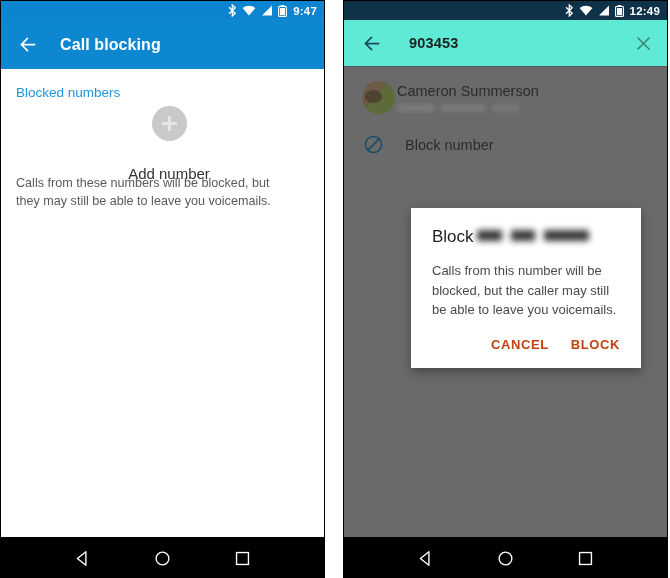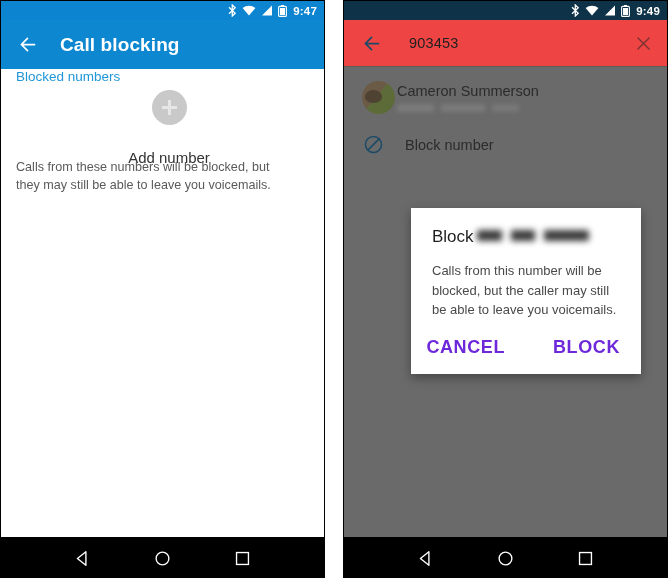--- a/index.html
+++ b/index.html
@@ -50,30 +50,31 @@
   .appbar {
     background: #0c87d0;
     height: 49px;
     display: flex;
     align-items: center;
     padding-left: 16px;
     gap: 22px;
   }
   .appbar-title {
     color: #ffffff;
-    font-size: 19px;
+    font-size: 16px;
     font-weight: bold;
     letter-spacing: 0.1px;
   }
   .back-arrow { width: 21px; height: 21px; display: block; }
 
   
   .left-body {
     background: #ffffff;
     height: calc(578px - 19px - 49px - 42px);
+    padding-top: 16px;
   }
   .section-title {
     color: #2196d8;
     font-size: 13.5px;
     padding-left: 15px;
     padding-bottom: 2px;
   }
   .add-row {
     display: flex;
     align-items: center;
@@ -109,25 +110,26 @@
   }
 
   
   .right-body {
     position: relative;
     height: calc(578px - 19px - 42px);
     background: #6a6a6a;
   }
   .search-bar {
     height: 47px;
-    background: #ef4444;
+    background: #5eead4;
     display: flex;
     align-items: center;
     padding: 0 14px 0 17px;
     border-bottom: 1px solid #5c5c5c;
+    font-weight: bold;
   }
   .search-back { width: 21px; height: 21px; display: block; flex: 0 0 auto; }
   .search-value {
     flex: 1 1 auto;
     margin-left: 27px;
     font-size: 14.5px;
     color: #1f1f1f;
     letter-spacing: 0.2px;
   }
   .search-close { width: 19px; height: 19px; display: block; flex: 0 0 auto; opacity: .55; }
@@ -208,27 +210,26 @@
     padding: 14px 18px 0 21px;
   }
   .dialog-actions {
     display: flex;
     justify-content: flex-end;
     gap: 22px;
     padding: 17px 21px 8px 0;
   }
   .dialog-btn {
     background: none; border: none;
-    color: #6d28d9;
-    font-size: 18px;
+    color: #c2410c;
+    font-size: 13px;
     font-weight: bold;
     letter-spacing: .6px;
     cursor: pointer;
     font-family: "Liberation Sans", sans-serif;
-    margin-left: 26px;
   }
 
   
   .navbar {
     height: 42px;
     background: #000000;
     display: flex;
     align-items: center;
     justify-content: space-around;
     padding: 0 42px;
@@ -327,21 +328,21 @@
             <path d="M11 0.5 V10.5 H1 Z" fill="#fff"></path>
           </svg>
       </span>
       <span class="sb-icon">
         <svg width="9" height="12" viewBox="0 0 9 12">
             <rect x="3" y="0" width="3" height="1.4" fill="#fff"></rect>
             <rect x="0.6" y="1.4" width="7.8" height="10" rx="1" fill="none" stroke="#fff" stroke-width="1.1"></rect>
             <rect x="2" y="3" width="5" height="7" fill="#fff"></rect>
           </svg>
       </span>
-      <span class="sb-time">9:49</span>
+      <span class="sb-time">12:49</span>
     </div>
 
     <div class="right-body">
 
       <div class="search-bar">
         <span>
           <svg class="search-back" viewBox="0 0 24 24">
               <path d="M20 12H5M5 12l7-7M5 12l7 7" fill="none" stroke="#1b4a66" stroke-width="2" stroke-linecap="round" stroke-linejoin="round"></path>
             </svg>
         </span>

